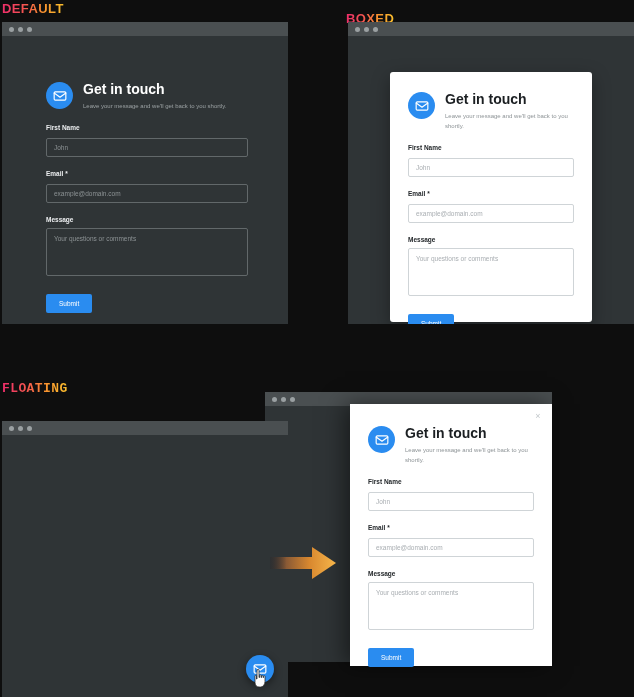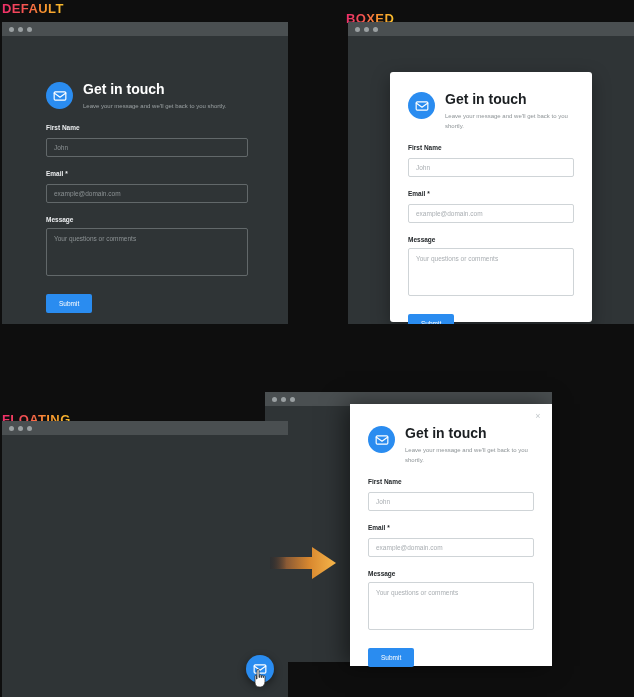--- a/index.html
+++ b/index.html
@@ -21,21 +21,21 @@
     letter-spacing: 0.4px;
     background: linear-gradient(90deg, #ef2d6b 0%, #f4574f 38%, #f8922f 66%, #fbc02d 100%);
     -webkit-background-clip: text;
     background-clip: text;
     -webkit-text-fill-color: transparent;
     color: transparent;
     white-space: nowrap;
   }
   #label-default  { left: 2px;   top: 1px; }
   #label-boxed    { left: 346px; top: 11px; }
-  #label-floating { left: 2px;   top: 412px; }
+  #label-floating { left: 2px;   top: 381px; font-family: Liberation Mono, monospace; }
 
   
   .window {
     position: absolute;
     background: #2f3436;
     overflow: hidden;
   }
   .titlebar {
     height: 14px;
     background: #4a4f51;

